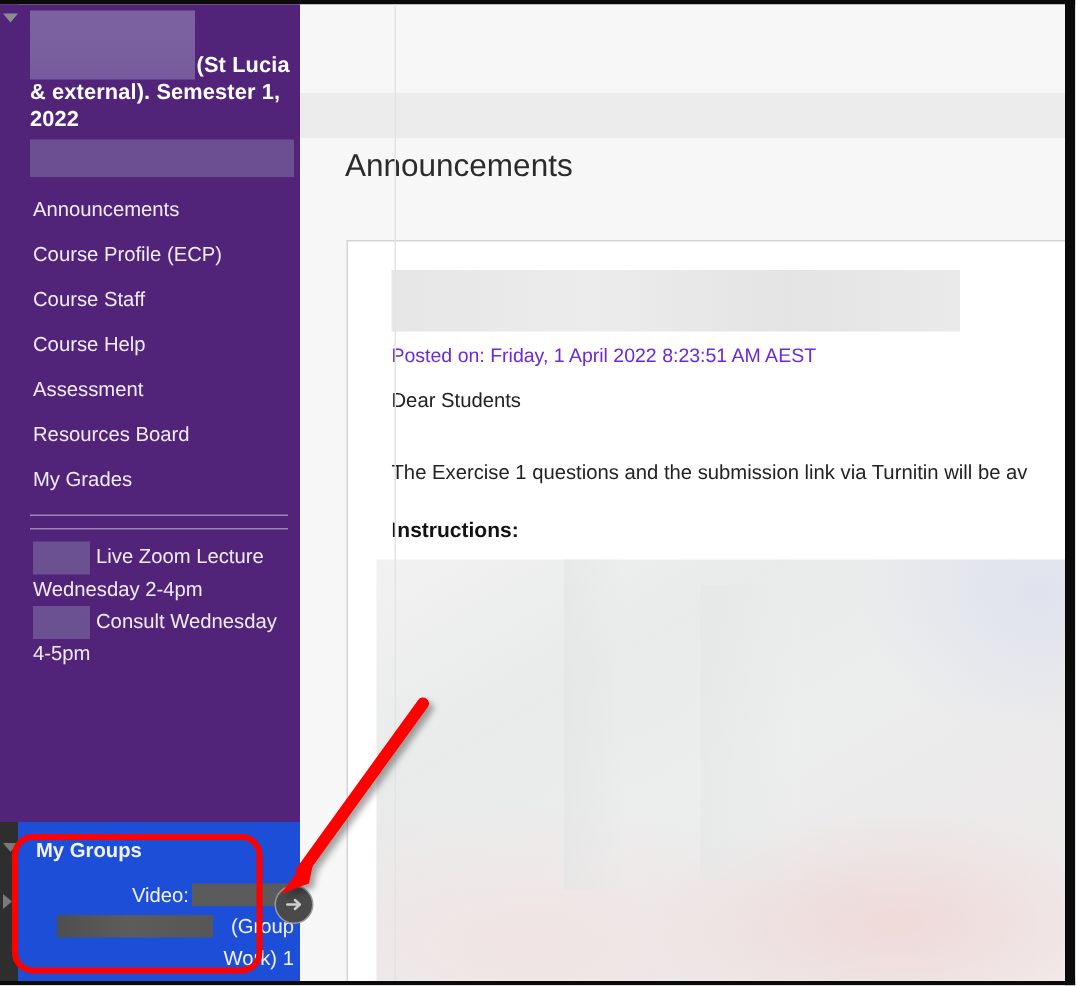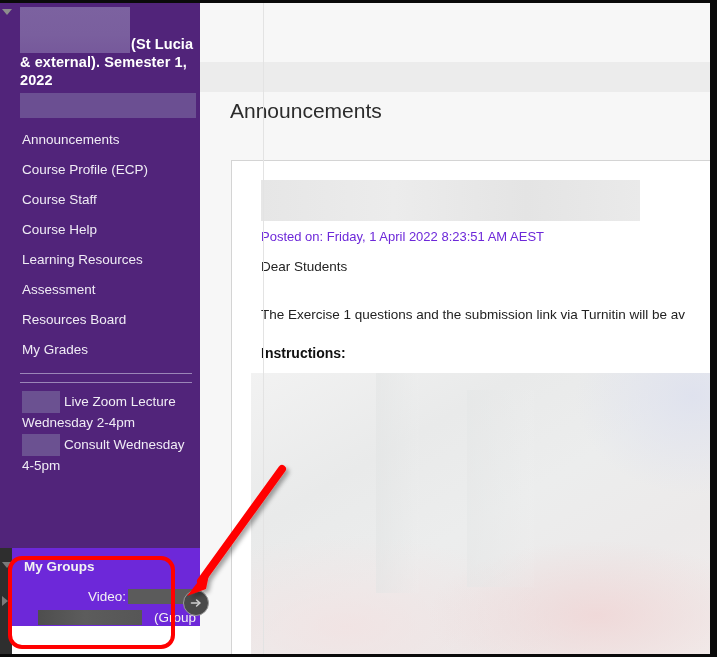--- a/index.html
+++ b/index.html
@@ -146,22 +146,22 @@
     vertical-align: middle;
     width: 38px; height: 22px;
     background: #6b5191;
     margin-right: 4px;
   }
 
   
   .groups-panel {
     position: absolute;
     left: 12px; top: 548px;
-    width: 188px; height: 78px;
-    background: #6d28d9;
+    width: 188px; height: 106px;
+    background: #1d4ed8;
     color: #ffffff;
     overflow: hidden;
   }
   .groups-title {
     position: absolute;
     left: 12px; top: 11px;
     font-size: 13.5px;
     font-weight: bold;
     color: #f2f2f2;
   }
@@ -367,21 +367,20 @@
       <span class="redact-title-block"></span><span>(St Lucia &amp; external). Semester 1, 2022</span>
     </div>
 
     <div class="redact-bar-nav"></div>
 
     <div class="nav-list">
       <a class="nav-item">Announcements</a>
       <a class="nav-item">Course Profile (ECP)</a>
       <a class="nav-item">Course Staff</a>
       <a class="nav-item">Course Help</a>
-      <a class="nav-item">Learning Resources</a>
       <a class="nav-item">Assessment</a>
       <a class="nav-item">Resources Board</a>
       <a class="nav-item">My Grades</a>
 
       <div class="nav-sep"></div>
 
 
       <div class="nav-sep"></div>
 
       <div class="zoom-row" style="margin-top:8px;">

